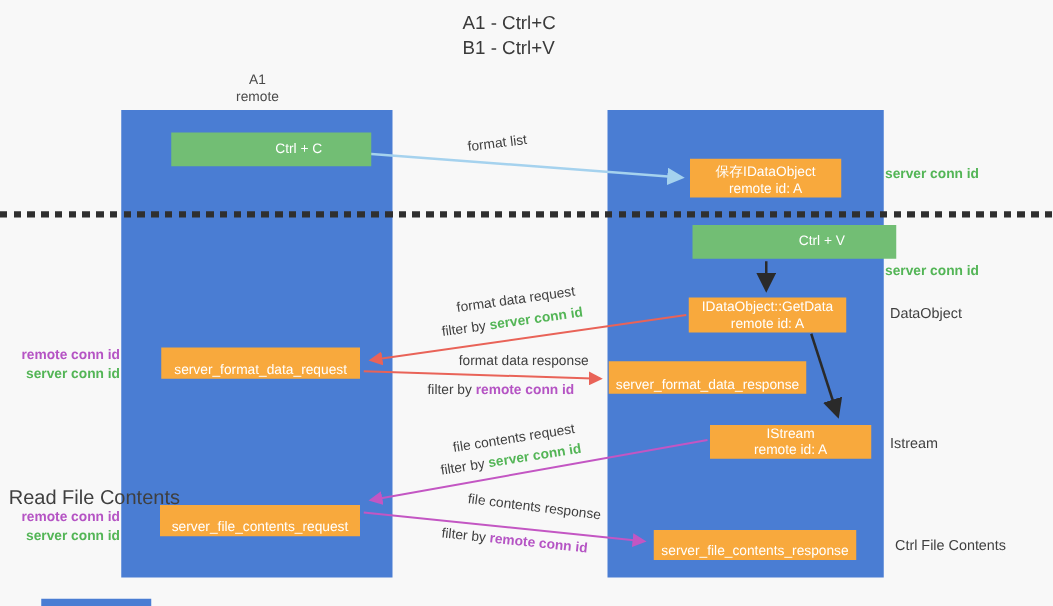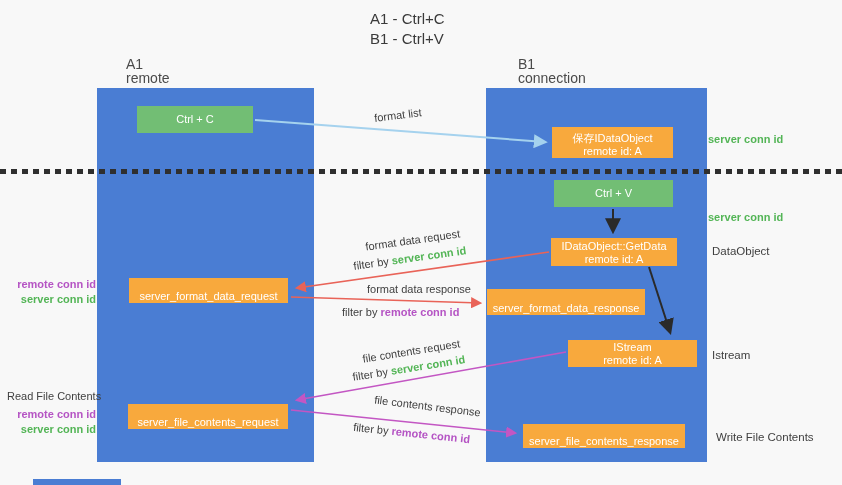--- a/index.html
+++ b/index.html
@@ -1,37 +1,37 @@
 <!DOCTYPE html>
 <html><head>
 <meta charset="utf-8">
 <style>
   html,body{margin:0;padding:0;}
   body{background:#f8f8f8;font-family:"Liberation Sans",sans-serif;}
   .canvas{position:relative;width:842px;height:485px;background:#f8f8f8;overflow:hidden;}
 
   .title{position:absolute;left:370px;top:9px;font-size:15px;line-height:20px;color:#3a3a3a;}
-  .col-header{position:absolute;width:160px;text-align:left;font-size:14px;line-height:14px;color:#4a4a4a;top:57px;}
+  .col-header{position:absolute;width:160px;text-align:center;font-size:11px;line-height:14px;color:#4a4a4a;top:57px;}
   .col-header.left{left:126px;}
   .col-header.right{left:518px;}
 
   .column{position:absolute;top:88px;height:374px;background:#4a7dd3;z-index:1;}
   .column.left{left:97px;width:217px;}
   .column.right{left:486px;width:221px;}
 
   .dotted-line{position:absolute;left:0;top:169px;width:842px;height:5px;z-index:3;
     background:repeating-linear-gradient(90deg,#2f2f2f 0 6px,transparent 6px 11px);}
 
   .partial-bar{position:absolute;left:33px;top:479px;width:88px;height:6px;background:#4a7dd3;z-index:1;}
 
   svg.arrows{position:absolute;left:0;top:0;z-index:4;pointer-events:none;}
 
   .node{position:absolute;z-index:5;display:flex;flex-direction:column;align-items:center;justify-content:center;
     color:#fff;font-size:11px;line-height:13px;text-align:center;}
-  .node.green{background:#72be74;}
+  .node.green{background:#72be74;padding-left:44px;}
   .node.orange{background:#f8a93d;justify-content:flex-end;}
 
   .lbl{position:absolute;z-index:6;font-size:11px;color:#3f3f3f;white-space:nowrap;}
   .lbl b.green{color:#53b556;}
   .lbl b.purple{color:#b554c4;}
   .side-green{color:#53b556;font-weight:bold;}
   .side-purple{color:#b554c4;font-weight:bold;}
   .side-block{position:absolute;z-index:6;font-size:11px;font-weight:bold;line-height:15px;text-align:right;width:88px;left:8px;white-space:nowrap;}
   .r-7{transform:rotate(-7deg);}
   .r-8{transform:rotate(-8deg);}
@@ -45,24 +45,20 @@
 <div class="canvas">
 
   <div class="title">
     <div>A1 - Ctrl+C</div>
     <div>B1 - Ctrl+V</div>
   </div>
 
   <div class="col-header left">
     <div>A1</div>
     <div>remote</div>
-  </div>
-  <div class="col-header right">
-    <div>B1</div>
-    <div>connection</div>
   </div>
 
   <div class="column left"></div>
   <div class="column right"></div>
 
   <div class="dotted-line"></div>
 
   <div class="partial-bar"></div>
 
   <svg class="arrows" width="842" height="485" viewBox="0 0 842 485">
@@ -140,26 +136,26 @@
   <div class="lbl r-9" style="left:352px;top:362px;"><span>filter by</span> <b class="green">server conn id</b></div>
 
   <div class="lbl r7" style="left:374px;top:400px;">file contents response</div>
   <div class="lbl r6" style="left:353px;top:427px;"><span>filter by</span> <b class="purple">remote conn id</b></div>
 
   <div class="side-block" style="top:277px;">
     <div class="side-purple">remote conn id</div>
     <div class="side-green">server conn id</div>
   </div>
 
-  <div class="lbl" style="left:7px;top:390px;font-size:11px;">Read File Contents</div>
+  <div class="lbl" style="left:7px;top:390px;font-size:16px;">Read File Contents</div>
 
   <div class="side-block" style="top:407px;">
     <div class="side-purple">remote conn id</div>
     <div class="side-green">server conn id</div>
   </div>
 
   <div class="lbl side-green" style="left:708px;top:133px;">server conn id</div>
   <div class="lbl side-green" style="left:708px;top:211px;">server conn id</div>
   <div class="lbl" style="left:712px;top:245px;font-size:11.5px;">DataObject</div>
   <div class="lbl" style="left:712px;top:349px;font-size:11.5px;">Istream</div>
-  <div class="lbl" style="left:716px;top:431px;font-size:11.5px;">Write File Contents</div>
+  <div class="lbl" style="left:716px;top:431px;font-size:11.5px;">Ctrl File Contents</div>
 
 </div>
 
 </body></html>

